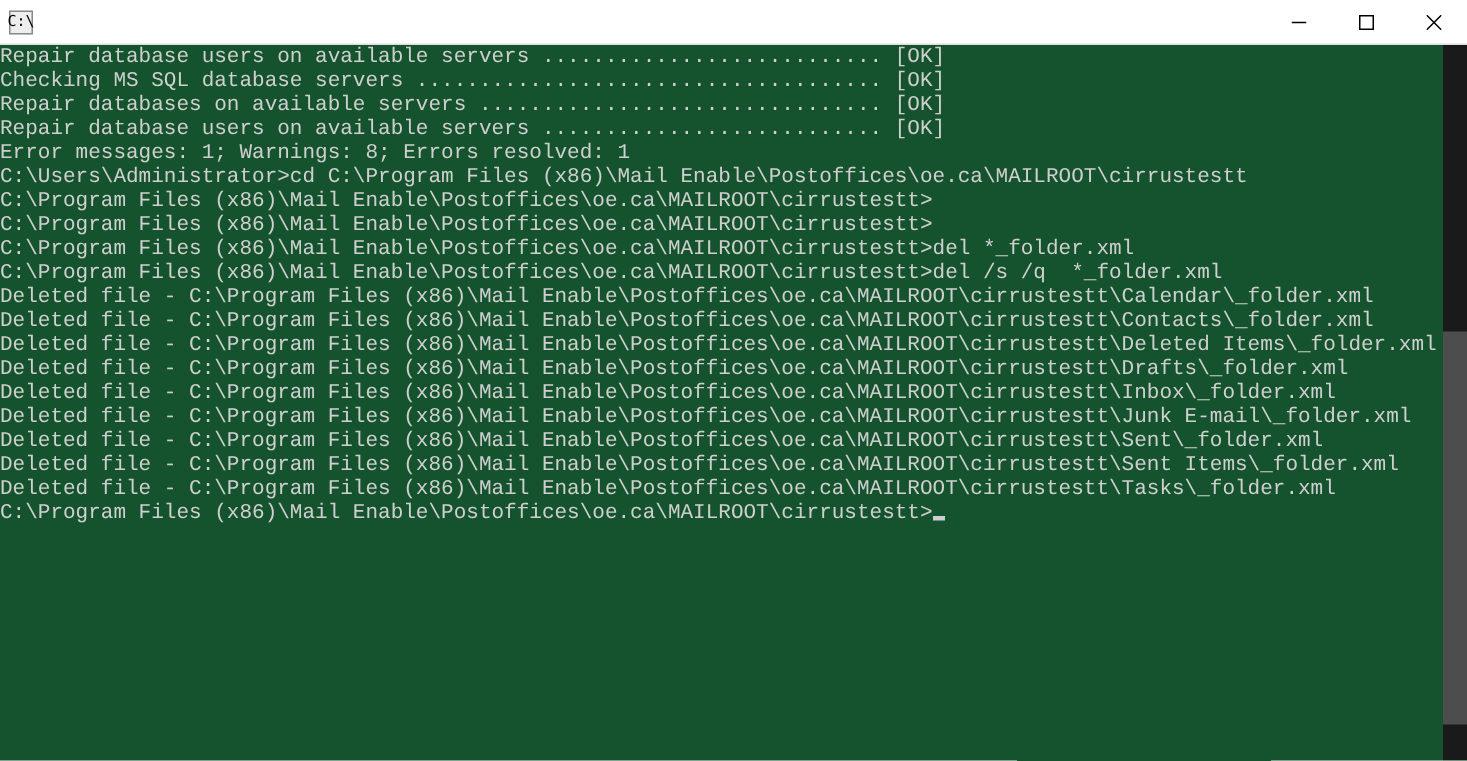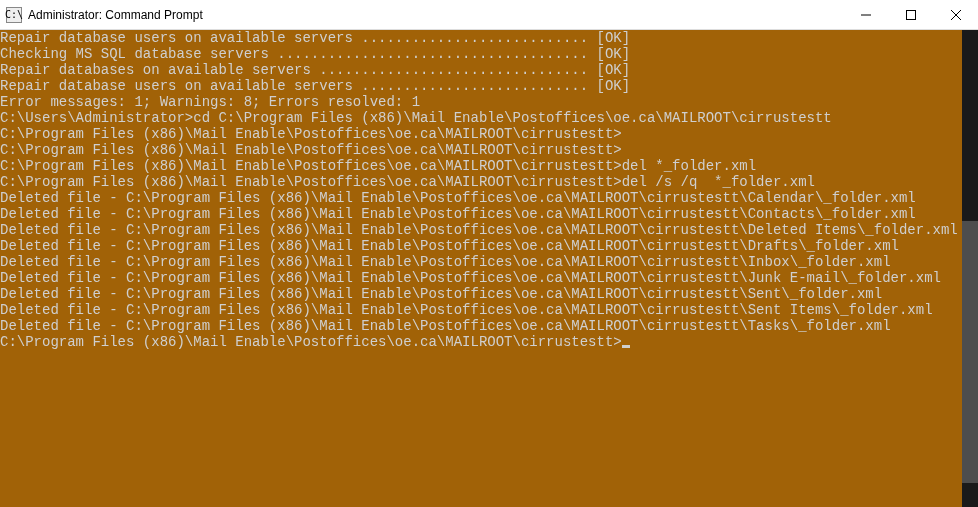--- a/index.html
+++ b/index.html
@@ -47,21 +47,21 @@
   .winbtn {
     width: 45px;
     height: 30px;
     display: flex;
     align-items: center;
     justify-content: center;
     cursor: default;
   }
   .client {
     flex: 1 1 auto;
-    background: #a16207;
+    background: #14532d;
     color: #cfcfcf;
     font-family: Consolas, "Courier New", monospace;
     font-size: 14px;
     line-height: 16px;
     padding: 0;
     overflow: hidden;
     position: relative;
   }
   .client-inner {
     padding: 0;
@@ -91,21 +91,20 @@
     transform: translateY(2px);
   }
 </style>
 </head>
 <body>
 
 <div class="window">
 
   <div class="titlebar">
     <span class="icon">C:\</span>
-    <span class="title">Administrator: Command Prompt</span>
     <span class="spacer"></span>
     <div class="winbtn">
       <svg width="10" height="10" viewBox="0 0 10 10">
           <path d="M0 5 H10" stroke="#000" stroke-width="1"></path>
         </svg>
     </div>
     <div class="winbtn">
       <svg width="10" height="10" viewBox="0 0 10 10">
           <rect x="0.5" y="0.5" width="9" height="9" fill="none" stroke="#000" stroke-width="1"></rect>
         </svg>

